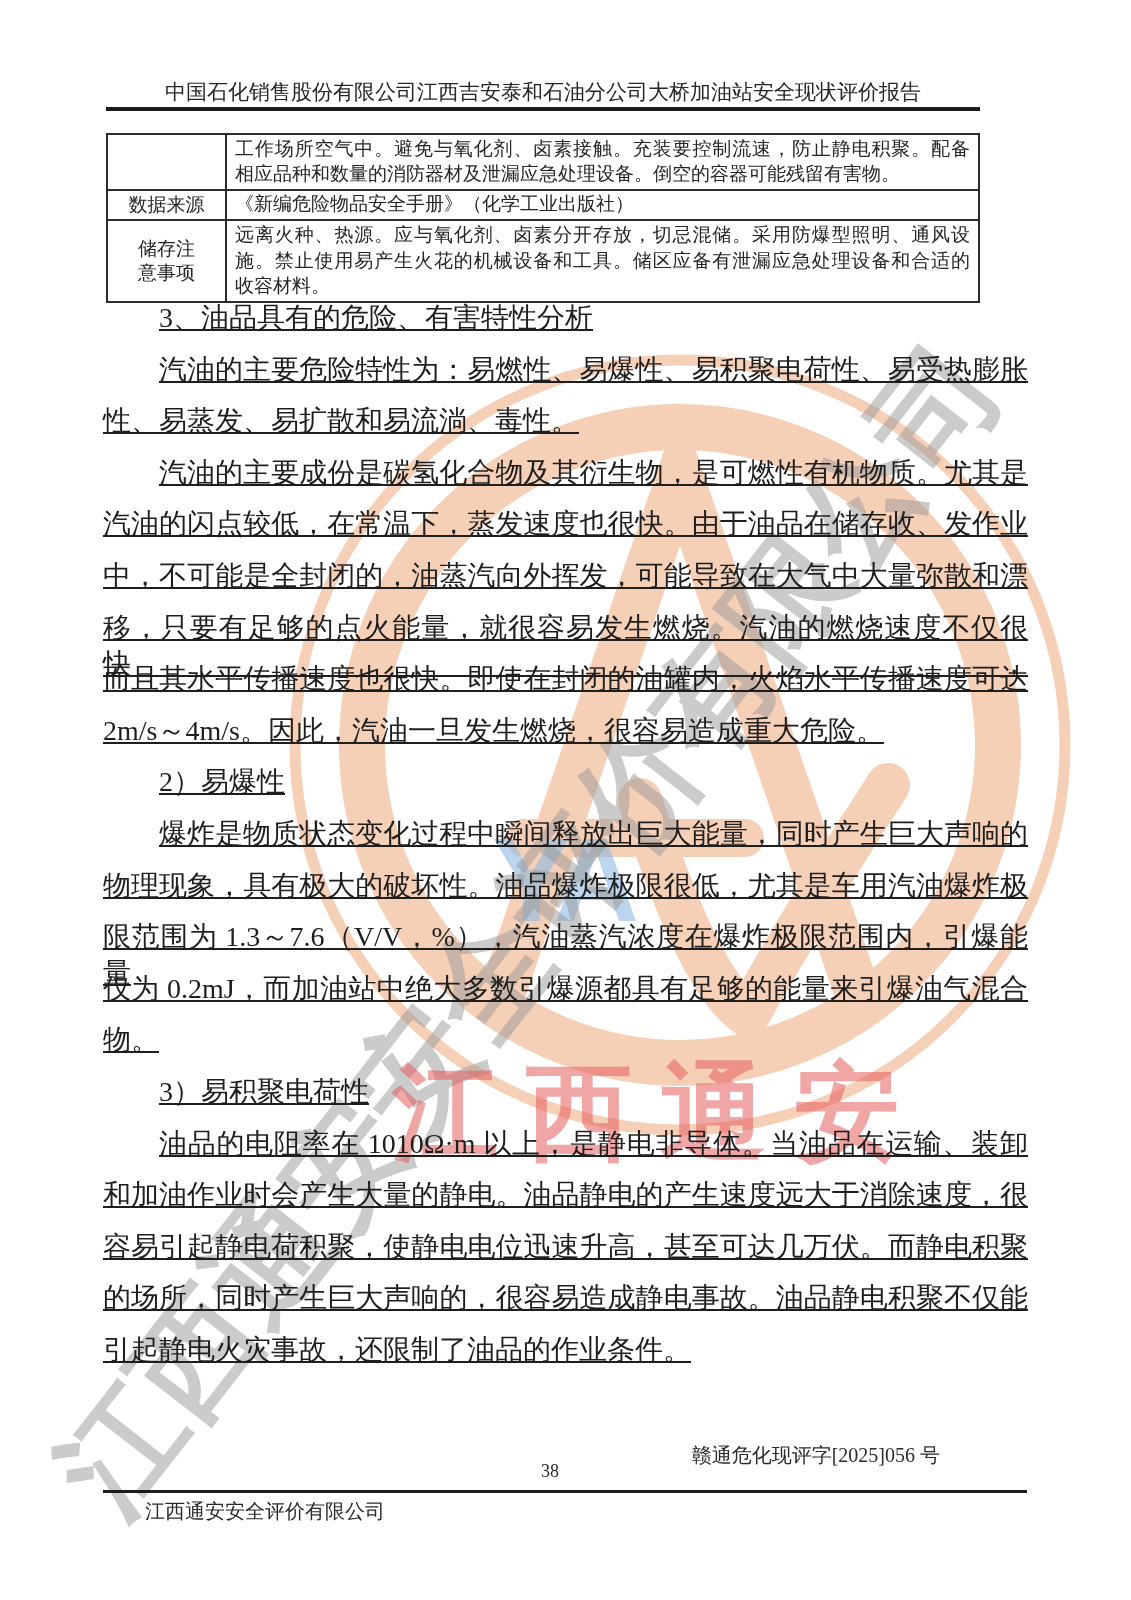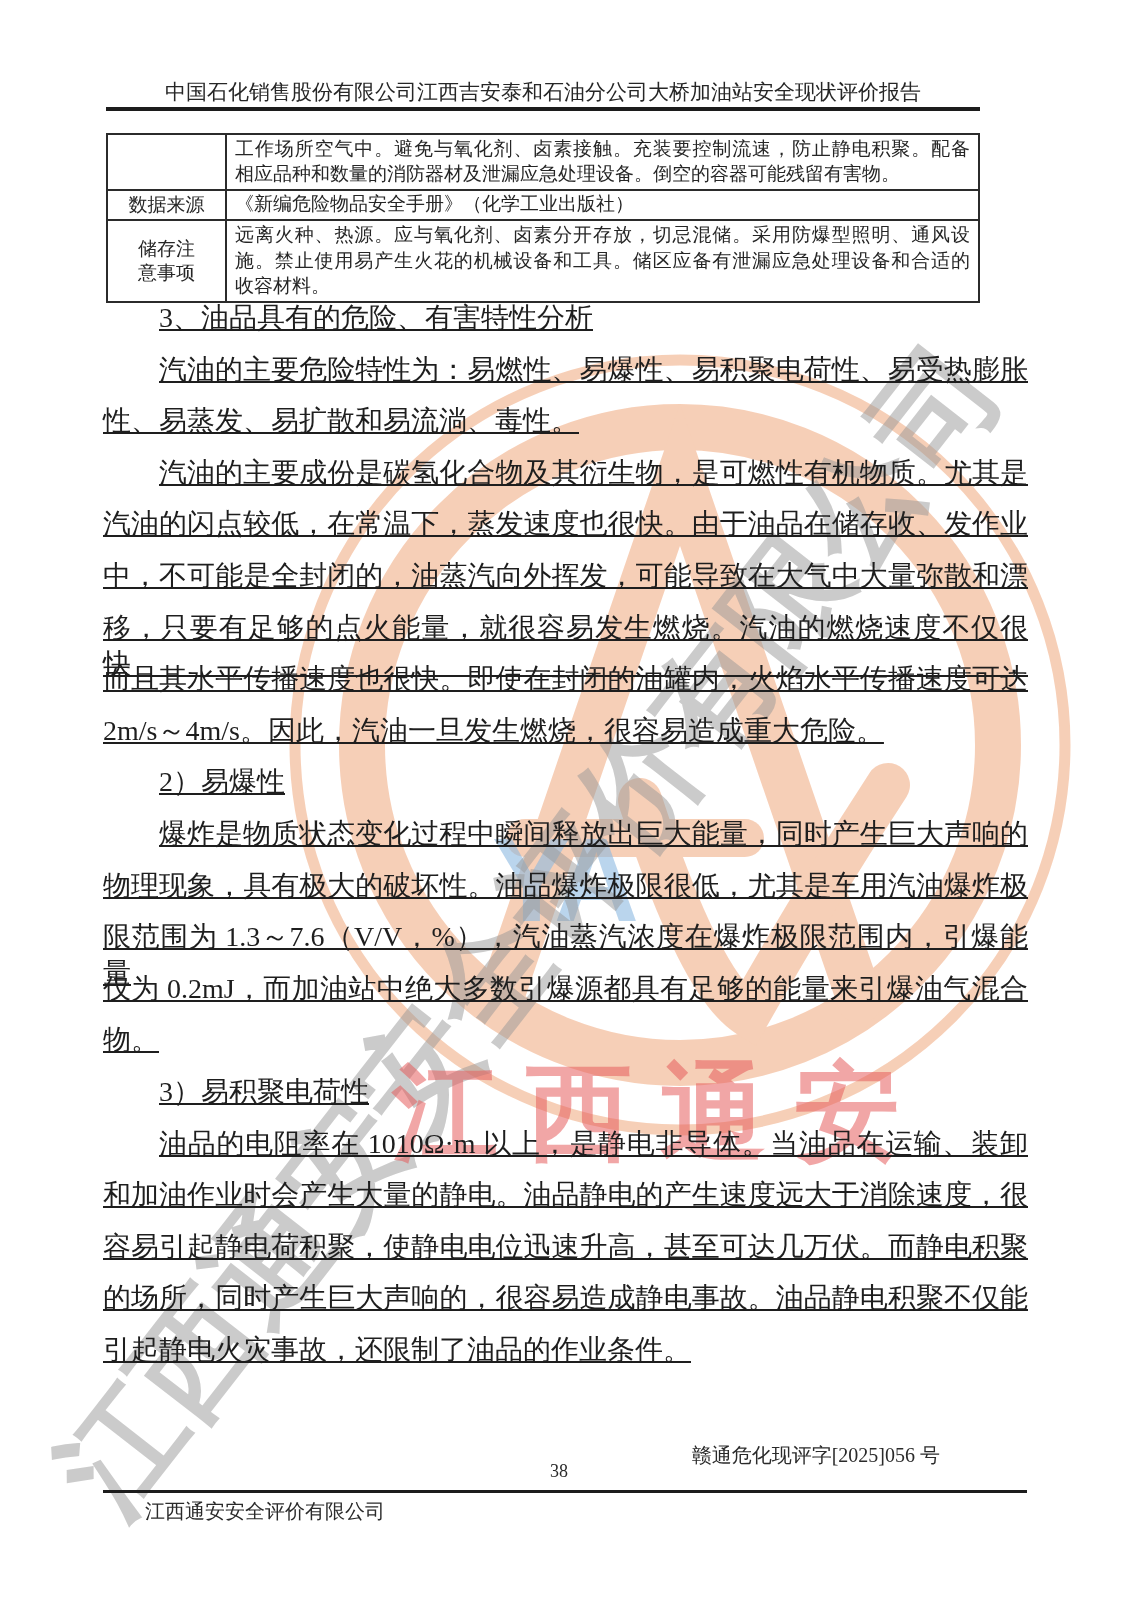--- a/index.html
+++ b/index.html
@@ -48,21 +48,21 @@
   .cl.justify{text-align:justify;text-align-last:justify;}
   .cl.center{text-align:left;font-family:Liberation Mono, monospace;}
 
   #body-block{position:absolute;top:300px;left:103px;width:925px;text-decoration:underline;}
   .bline{height:51.6px;font-size:28px;line-height:36px;white-space:normal;}
   .bline.heading{padding-left:56px;}
   .bline.first{padding-left:56px;text-align:justify;text-align-last:justify;}
   .bline.full{text-align:justify;text-align-last:justify;}
   .bline.last{text-align:left;}
 
-  #page-num{position:absolute;top:1461px;left:119px;width:880px;text-align:center;font-size:18px;color:#2a2a2a;}
+  #page-num{position:absolute;top:1461px;left:110px;width:880px;text-align:center;font-size:18px;color:#2a2a2a;}
   #footer-rule{position:absolute;top:1490px;left:103px;width:924px;height:3px;background:#1c1c1c;}
   #footer-left{position:absolute;top:1498px;left:145px;font-size:20px;color:#2a2a2a;}
   #footer-right{position:absolute;top:1442px;left:600px;width:340px;text-align:right;font-size:20px;color:#2a2a2a;}
 </style>
 </head>
 <body>
 
 <div id="wm-layer">
   <svg id="wm-logo" viewBox="0 0 800 800" fill="none" stroke="#efa071">
     <circle cx="400" cy="400" r="385" stroke-width="11"></circle>

